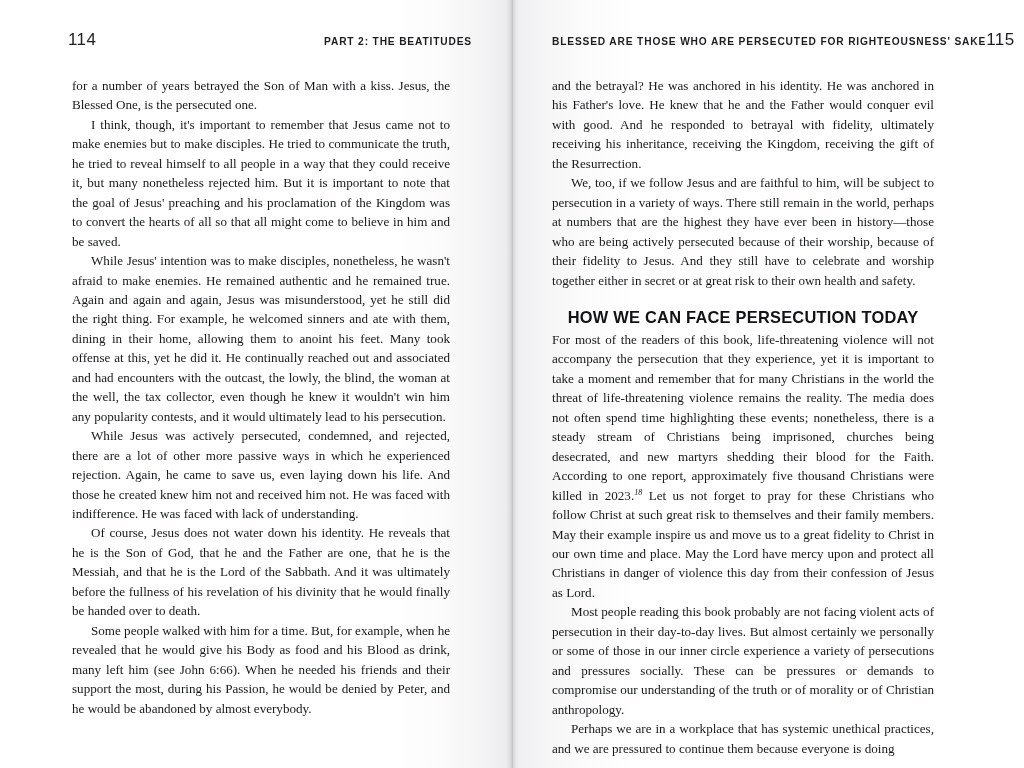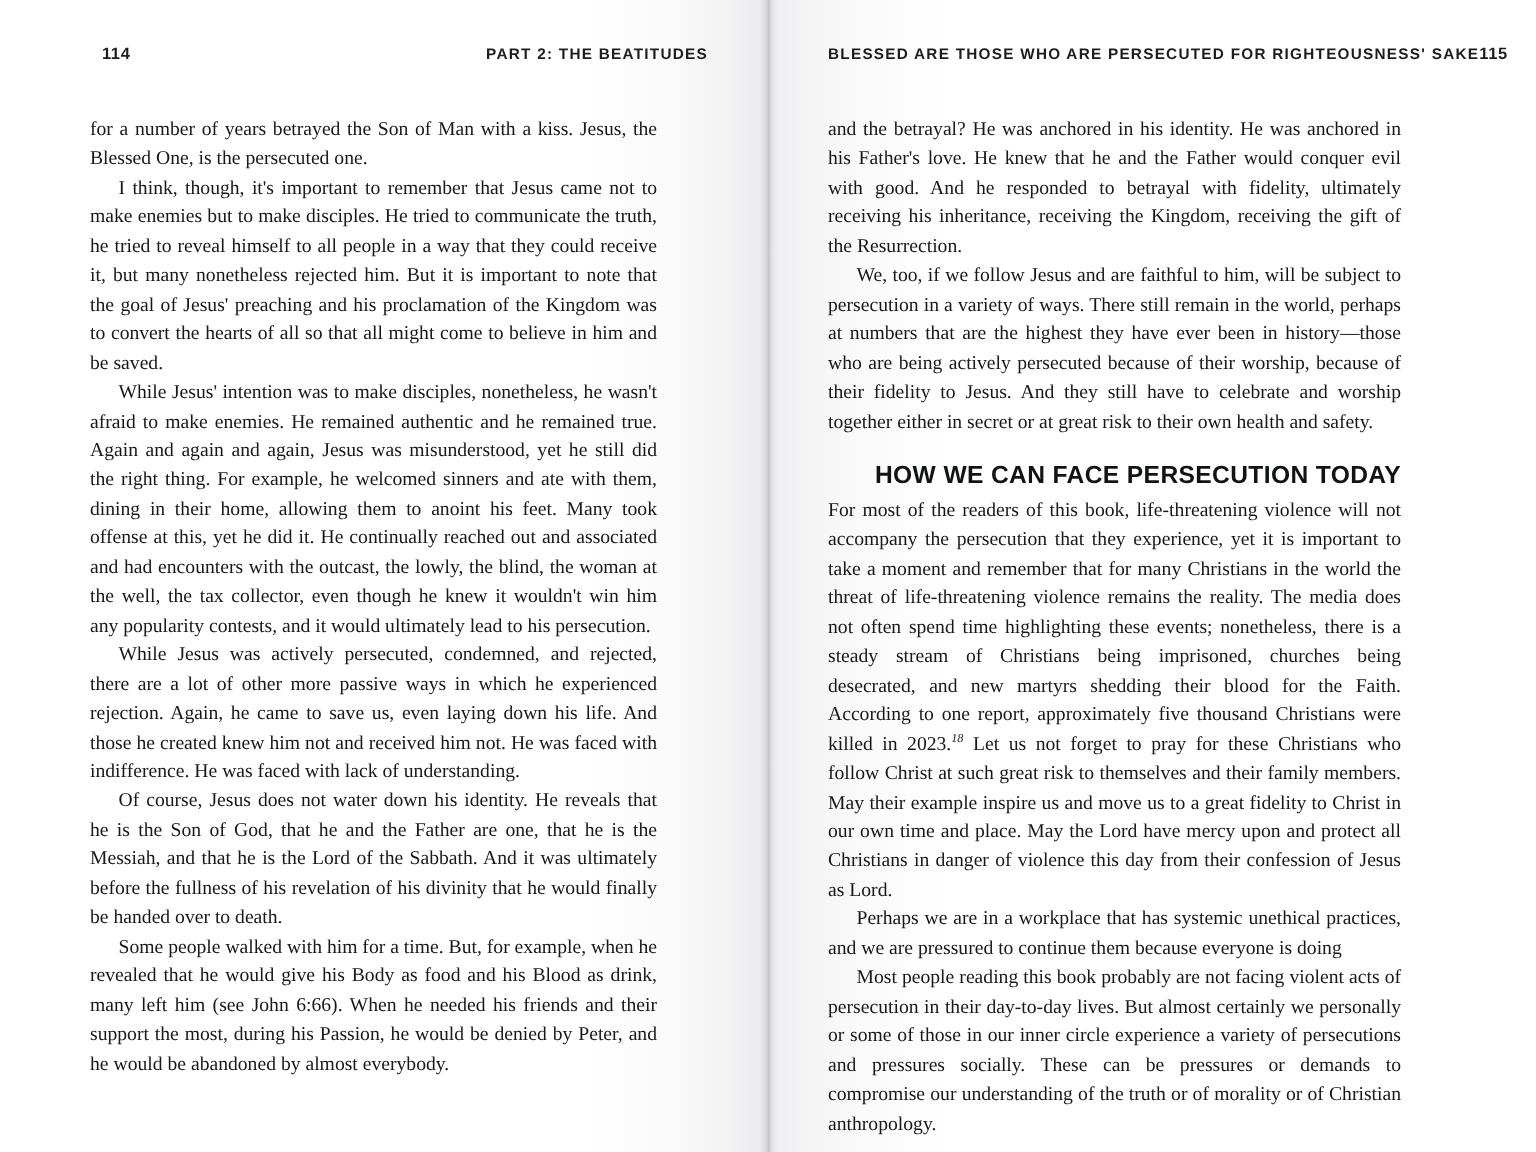--- a/index.html
+++ b/index.html
@@ -97,56 +97,56 @@
     right: 40px;
     justify-content: space-between;
   }
   .page-right .running-head {
     left: 40px;
     right: 68px;
     justify-content: space-between;
   }
   .folio {
     font-family: "Liberation Sans Narrow", "Liberation Sans", sans-serif;
-    font-weight: 700;
-    font-size: 11px;
+    font-weight: 400;
+    font-size: 17px;
     letter-spacing: 0.4px;
   }
 
   
   .column {
     position: absolute;
     top: 76px;
     font-size: 13.1px;
     line-height: 19.45px;
     text-align: justify;
     text-justify: inter-word;
     hyphens: none;
     -webkit-font-smoothing: antialiased;
   }
-  .page-left .column { left: 60px; width: 378px; }
+  .page-left .column { left: 72px; width: 378px; }
   .page-right .column { left: 40px; width: 382px; }
 
   .column p {
     margin: 0;
     text-indent: 1.45em;
   }
   .column p.noindent { text-indent: 0; }
   .column p.continued { text-indent: 0; }
 
   
   h2.section-heading {
     margin: 17px 0 3px 0;
     font-family: "Liberation Sans Narrow", "Liberation Sans", sans-serif;
     font-weight: 700;
     font-size: 16.4px;
     letter-spacing: 0.25px;
     line-height: 20px;
     text-transform: uppercase;
-    text-align: right;
+    text-align: center;
     color: #111315;
   }
 
   sup.footnote-marker {
     font-size: 0.62em;
     vertical-align: super;
     line-height: 0;
     font-style: italic;
   }
 </style>
@@ -180,21 +180,21 @@
     </div>
 
     <div class="column">
       <p class="continued">and the betrayal? He was anchored in his identity. He was anchored in his Father's love. He knew that he and the Father would conquer evil with good. And he responded to betrayal with fidelity, ultimately receiving his inheritance, receiving the Kingdom, receiving the gift of the Resurrection.</p>
       <p>We, too, if we follow Jesus and are faithful to him, will be subject to persecution in a variety of ways. There still remain in the world, perhaps at numbers that are the highest they have ever been in history—those who are being actively persecuted because of their worship, because of their fidelity to Jesus. And they still have to celebrate and worship together either in secret or at great risk to their own health and safety.</p>
 
       <h2 class="section-heading">HOW WE CAN FACE PERSECUTION TODAY</h2>
 
       <p class="noindent"><span>For most of the readers of this book, life-threatening violence will not accompany the persecution that they experience, yet it is important to take a moment and remember that for many Christians in the world the threat of life-threatening violence remains the reality. The media does not often spend time highlighting these events; nonetheless, there is a steady stream of Christians being imprisoned, churches being desecrated, and new martyrs shedding their blood for the Faith. According to one report, approximately five thousand Christians were killed in 2023.</span><sup class="footnote-marker">18</sup><span> Let us not forget to pray for these Christians who follow Christ at such great risk to themselves and their family members. May their example inspire us and move us to a great fidelity to Christ in our own time and place. May the Lord have mercy upon and protect all Christians in danger of violence this day from their confession of Jesus as Lord.</span></p>
 
+      <p>Most people reading this book probably are not facing violent acts of persecution in their day-to-day lives. But almost certainly we personally or some of those in our inner circle experience a variety of persecutions and pressures socially. These can be pressures or demands to compromise our understanding of the truth or of morality or of Christian anthropology.</p>
       <p>Perhaps we are in a workplace that has systemic unethical practices, and we are pressured to continue them because everyone is doing</p>
-      <p>Most people reading this book probably are not facing violent acts of persecution in their day-to-day lives. But almost certainly we personally or some of those in our inner circle experience a variety of persecutions and pressures socially. These can be pressures or demands to compromise our understanding of the truth or of morality or of Christian anthropology.</p>
     </div>
   </div>
 
   <div id="gutter-shadow"></div>
   <div id="gutter-crease"></div>
 
 </div>
 
 </body></html>

